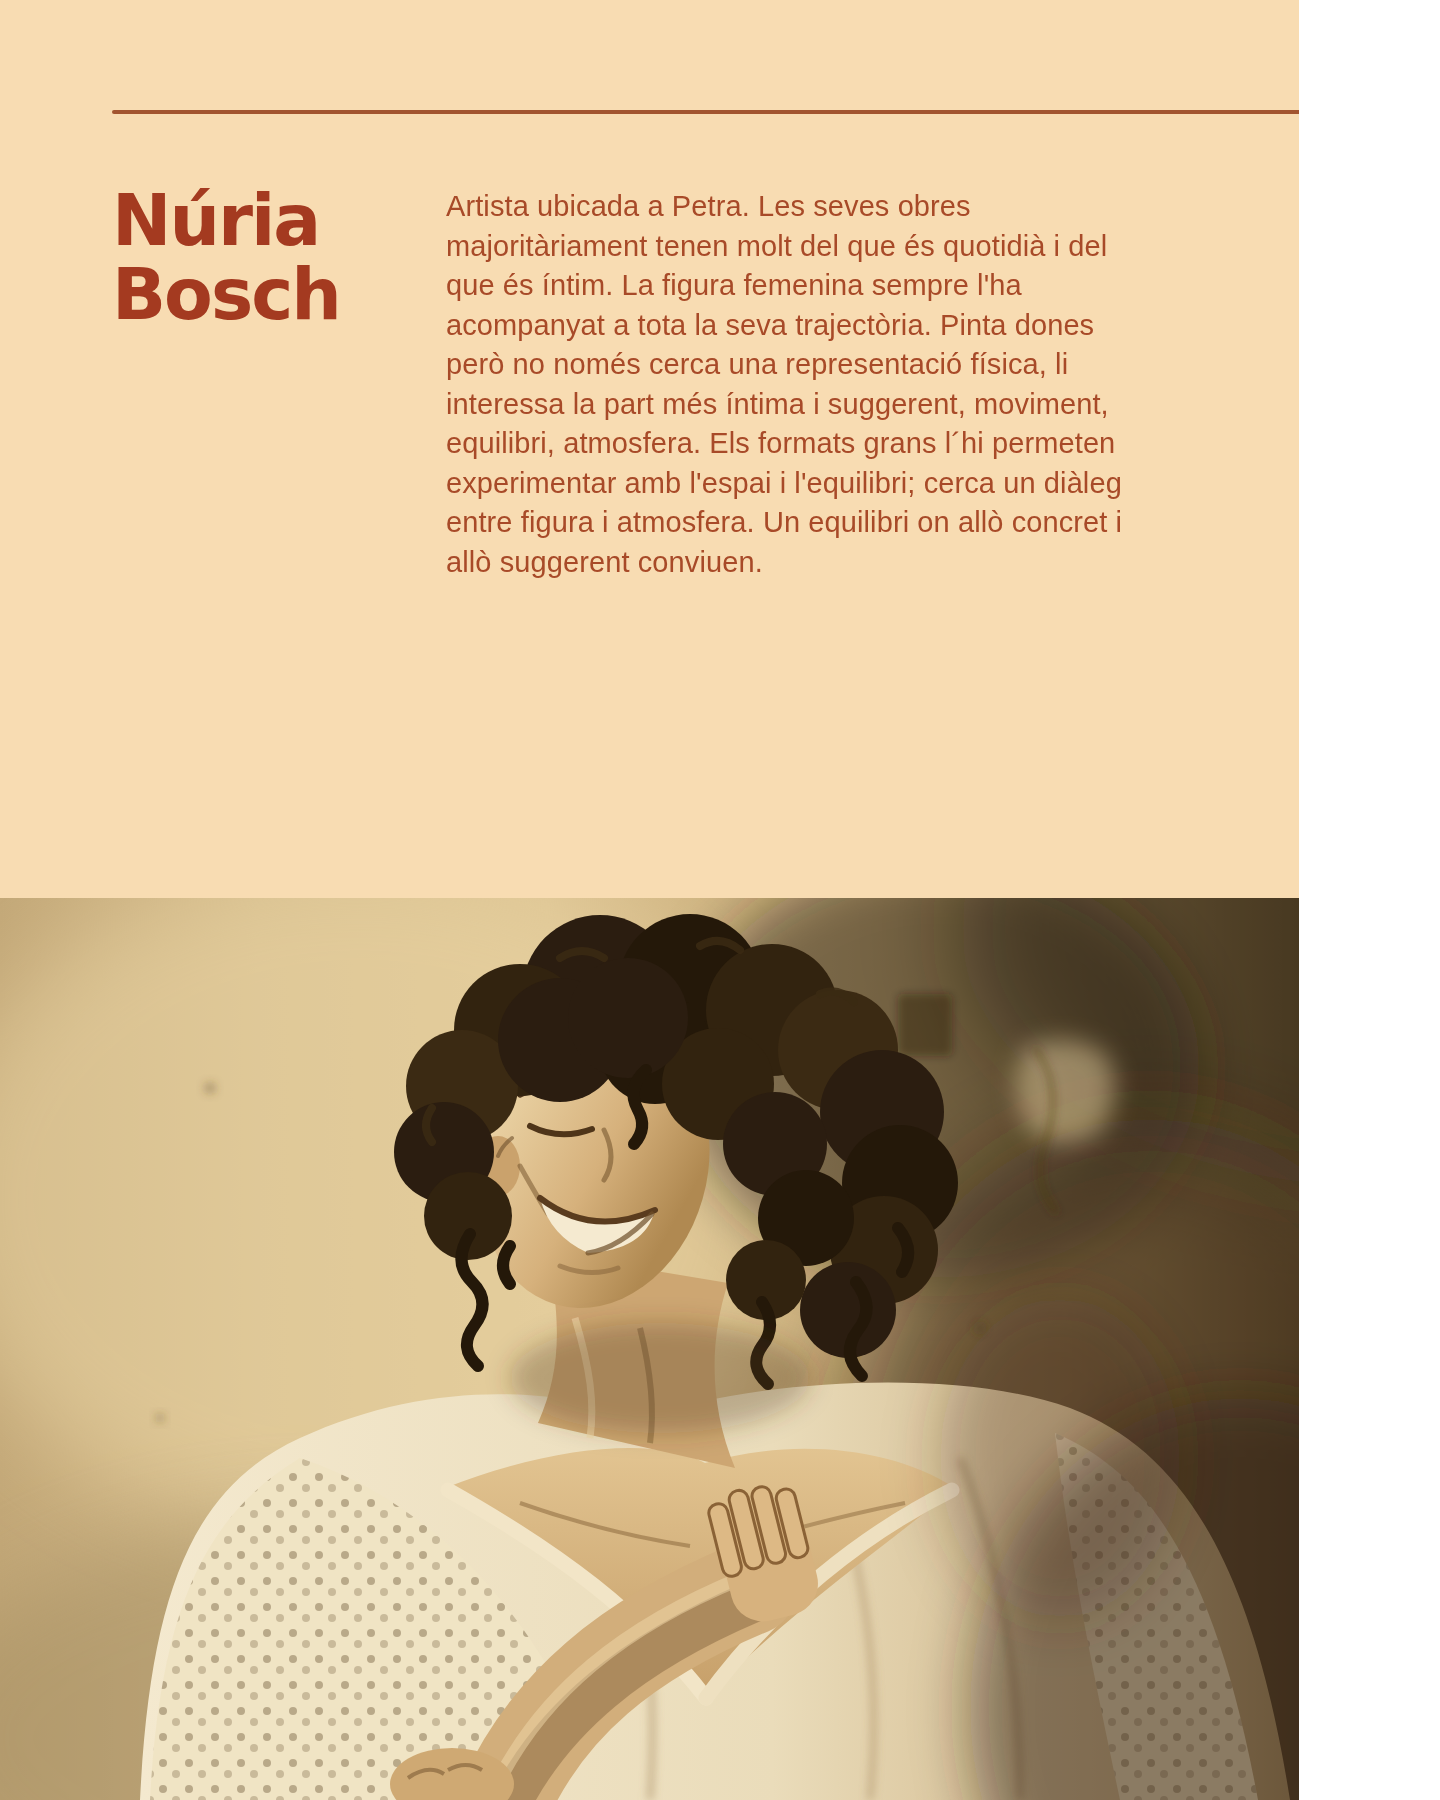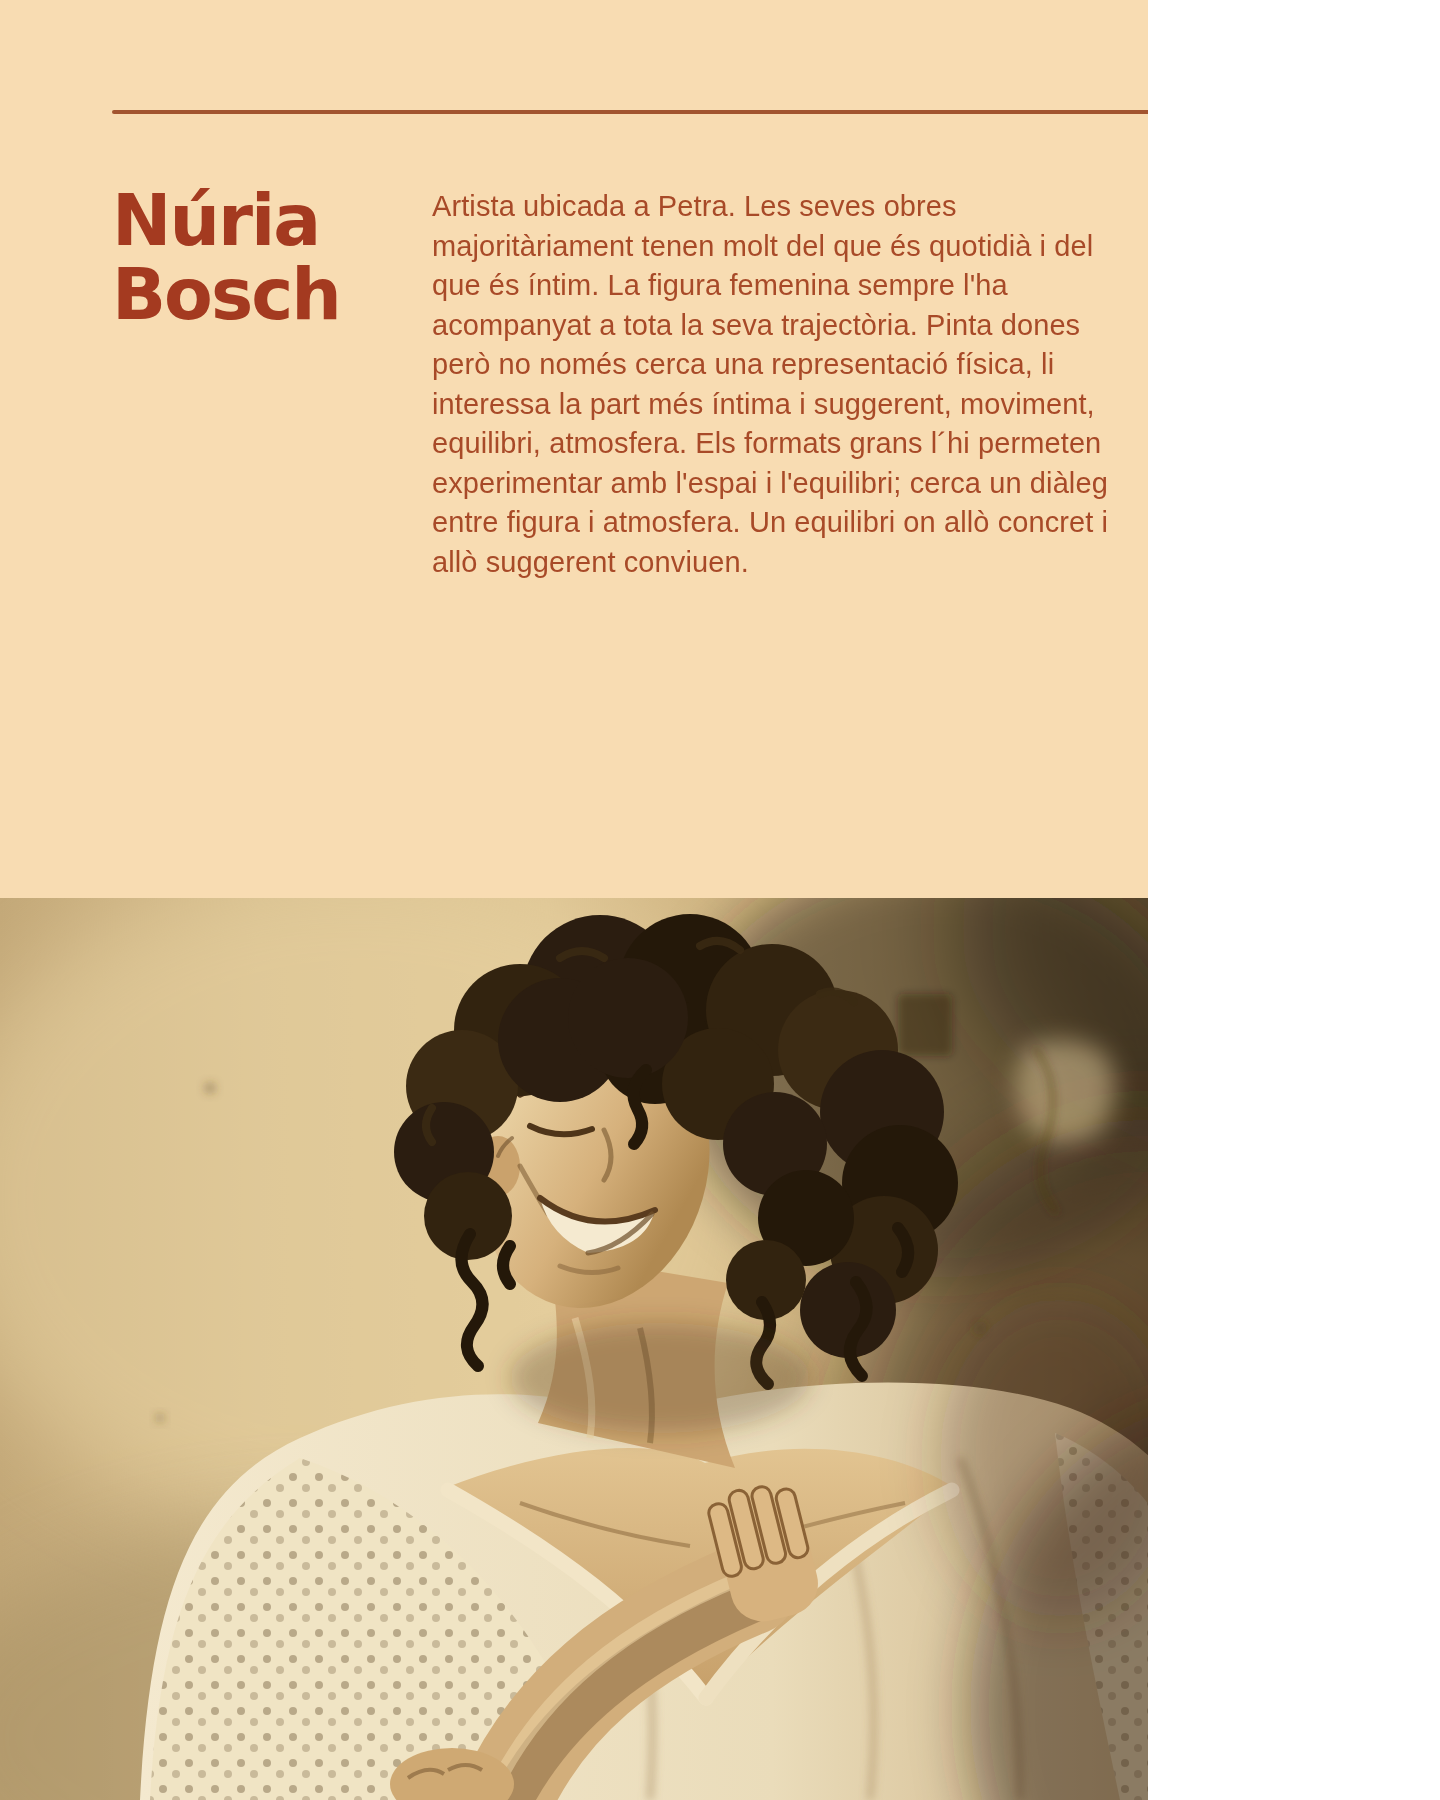--- a/index.html
+++ b/index.html
@@ -1,36 +1,36 @@
 <!DOCTYPE html>
 <html style="--bg: #f8dcb2; --accent: #a43a20; --body: #a84a28; --rule: #a2542f;"><head>
 <meta charset="utf-8">
 <style>
   html,body{margin:0;padding:0;}
   .page{
     position:relative;
-    width:1148px;height:1800px;
+    width:1299px;height:1800px;
     background:var(--bg,#f8dcb2);
     font-family:"Liberation Sans","DejaVu Sans",sans-serif;
     overflow:hidden;
   }
   .top-section{position:absolute;left:0;top:0;width:1440px;height:898px;}
   .rule{
     position:absolute;left:112px;top:110px;width:1219px;height:4px;
     background:var(--rule,#a2542f);border-radius:2px;
   }
   .page-title{
     position:absolute;left:112px;top:136px;width:345px;
     font-size:71px;line-height:1.05;font-weight:bold;
     letter-spacing:-2px;
     color:var(--accent,#a43a20);
     font-family:"DejaVu Sans","Liberation Sans",sans-serif;
   }
   .bio-text{
-    position:absolute;left:432px;top:158px;width:695px;
+    position:absolute;left:446px;top:158px;width:695px;
     font-size:29px;line-height:39.5px;
     color:var(--body,#a84a28);
     letter-spacing:0.1px;
     margin-top:29px;
   }
   .photo-section{
     position:absolute;left:0;top:898px;width:1440px;height:902px;
   }
   .photo-section svg{display:block;}
 </style>

